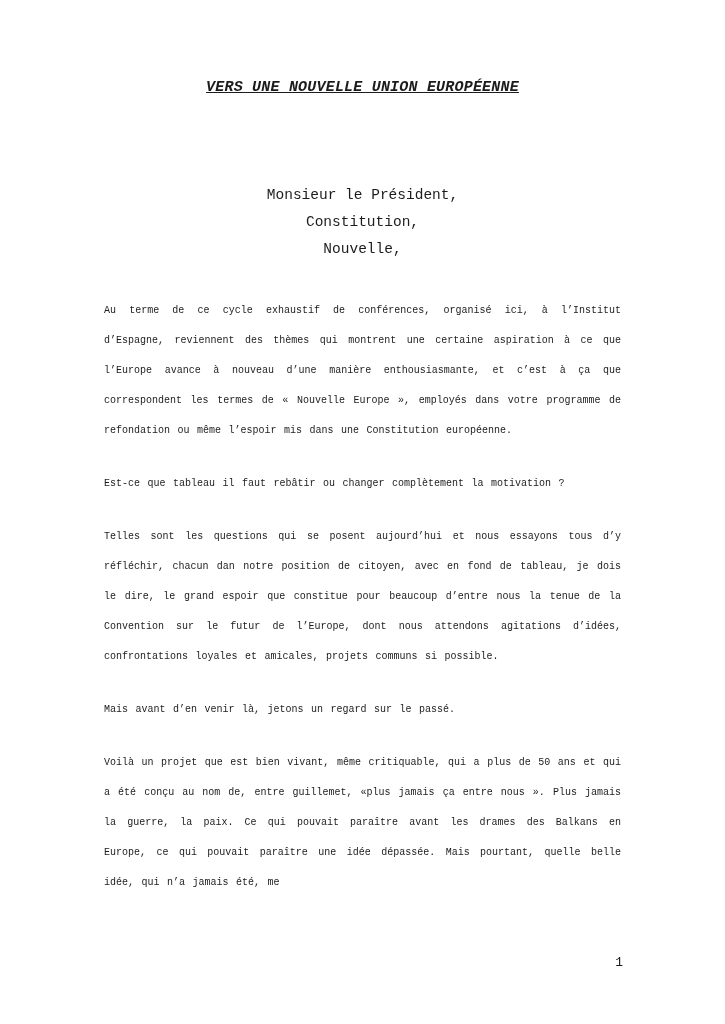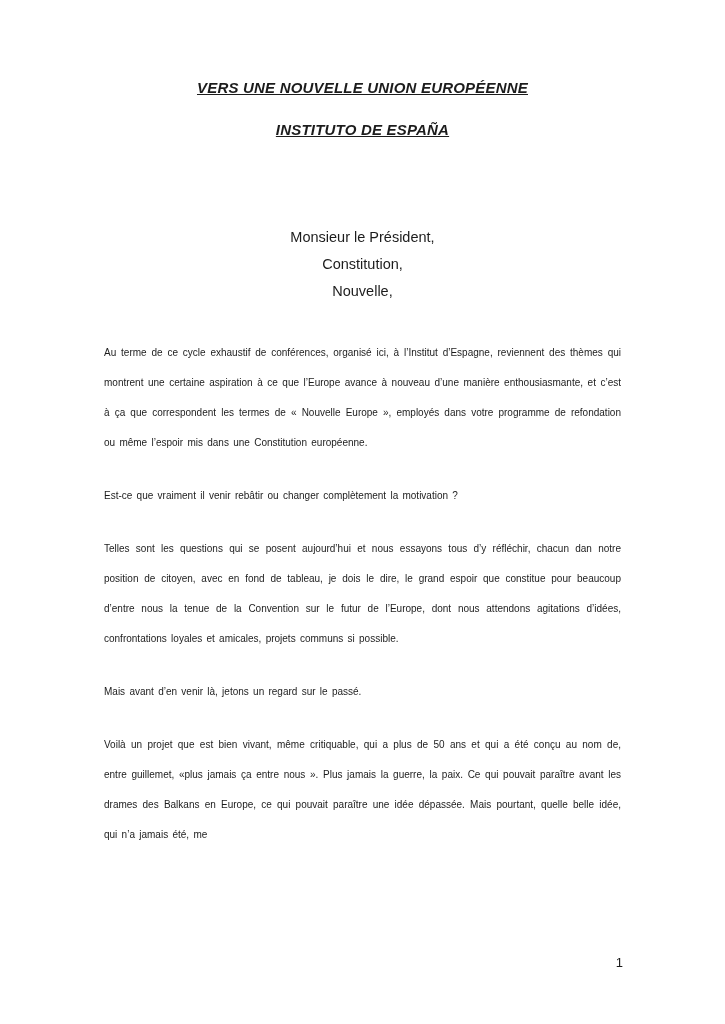--- a/index.html
+++ b/index.html
@@ -5,21 +5,21 @@
   html, body {
     margin: 0;
     padding: 0;
     background: #ffffff;
   }
   .page {
     position: relative;
     width: 725px;
     height: 1012px;
     background: #ffffff;
-    font-family: Liberation Sans, sans-serif;
+    font-family: Liberation Mono, monospace;
     color: #1c1c1c;
     overflow: hidden;
     box-sizing: border-box;
   }
   .content {
     position: absolute;
     left: 104px;
     right: 104px;
     top: 0;
   }
@@ -62,32 +62,31 @@
   }
 </style>
 </head>
 <body>
 
 <div class="page">
   <div class="content">
 
     <div class="title-block">
       <div class="title-line">VERS UNE NOUVELLE UNION EUROPÉENNE</div>
-      <div class="title-line">INSTITUTO DE ESPAÑA</div>
     </div>
 
     <div class="salutation">
       <div class="salutation-line">Monsieur le Président,</div>
       <div class="salutation-line">Constitution,</div>
       <div class="salutation-line">Nouvelle,</div>
     </div>
 
     <div class="body-text">
       <p>Au terme de ce cycle exhaustif de conférences, organisé ici, à l’Institut d’Espagne, reviennent des thèmes qui montrent une certaine aspiration à ce que l’Europe avance à nouveau d’une manière enthousiasmante, et c’est à ça que correspondent les termes de « Nouvelle Europe », employés dans votre programme de refondation ou même l’espoir mis dans une Constitution européenne.</p>
-      <p>Est-ce que vraiment il venir rebâtir ou changer complètement la motivation ?</p>
+      <p>Est-ce que tableau il faut rebâtir ou changer complètement la motivation ?</p>
       <p>Telles sont les questions qui se posent aujourd’hui et nous essayons tous d’y réfléchir, chacun dan notre position de citoyen, avec en fond de tableau, je dois le dire, le grand espoir que constitue pour beaucoup d’entre nous la tenue de la Convention sur le futur de l’Europe, dont nous attendons agitations d’idées, confrontations loyales et amicales, projets communs si possible.</p>
       <p>Mais avant d’en venir là, jetons un regard sur le passé.</p>
       <p>Voilà un projet que est bien vivant, même critiquable, qui a plus de 50 ans et qui a été conçu au nom de, entre guillemet, «plus jamais ça entre nous ».  Plus jamais la guerre, la paix.  Ce qui pouvait paraître avant les drames des Balkans en Europe, ce qui pouvait paraître une idée dépassée.  Mais pourtant, quelle belle idée, qui n’a jamais été, me</p>
     </div>
 
   </div>
 
   <div class="page-number">1</div>
 </div>
 

